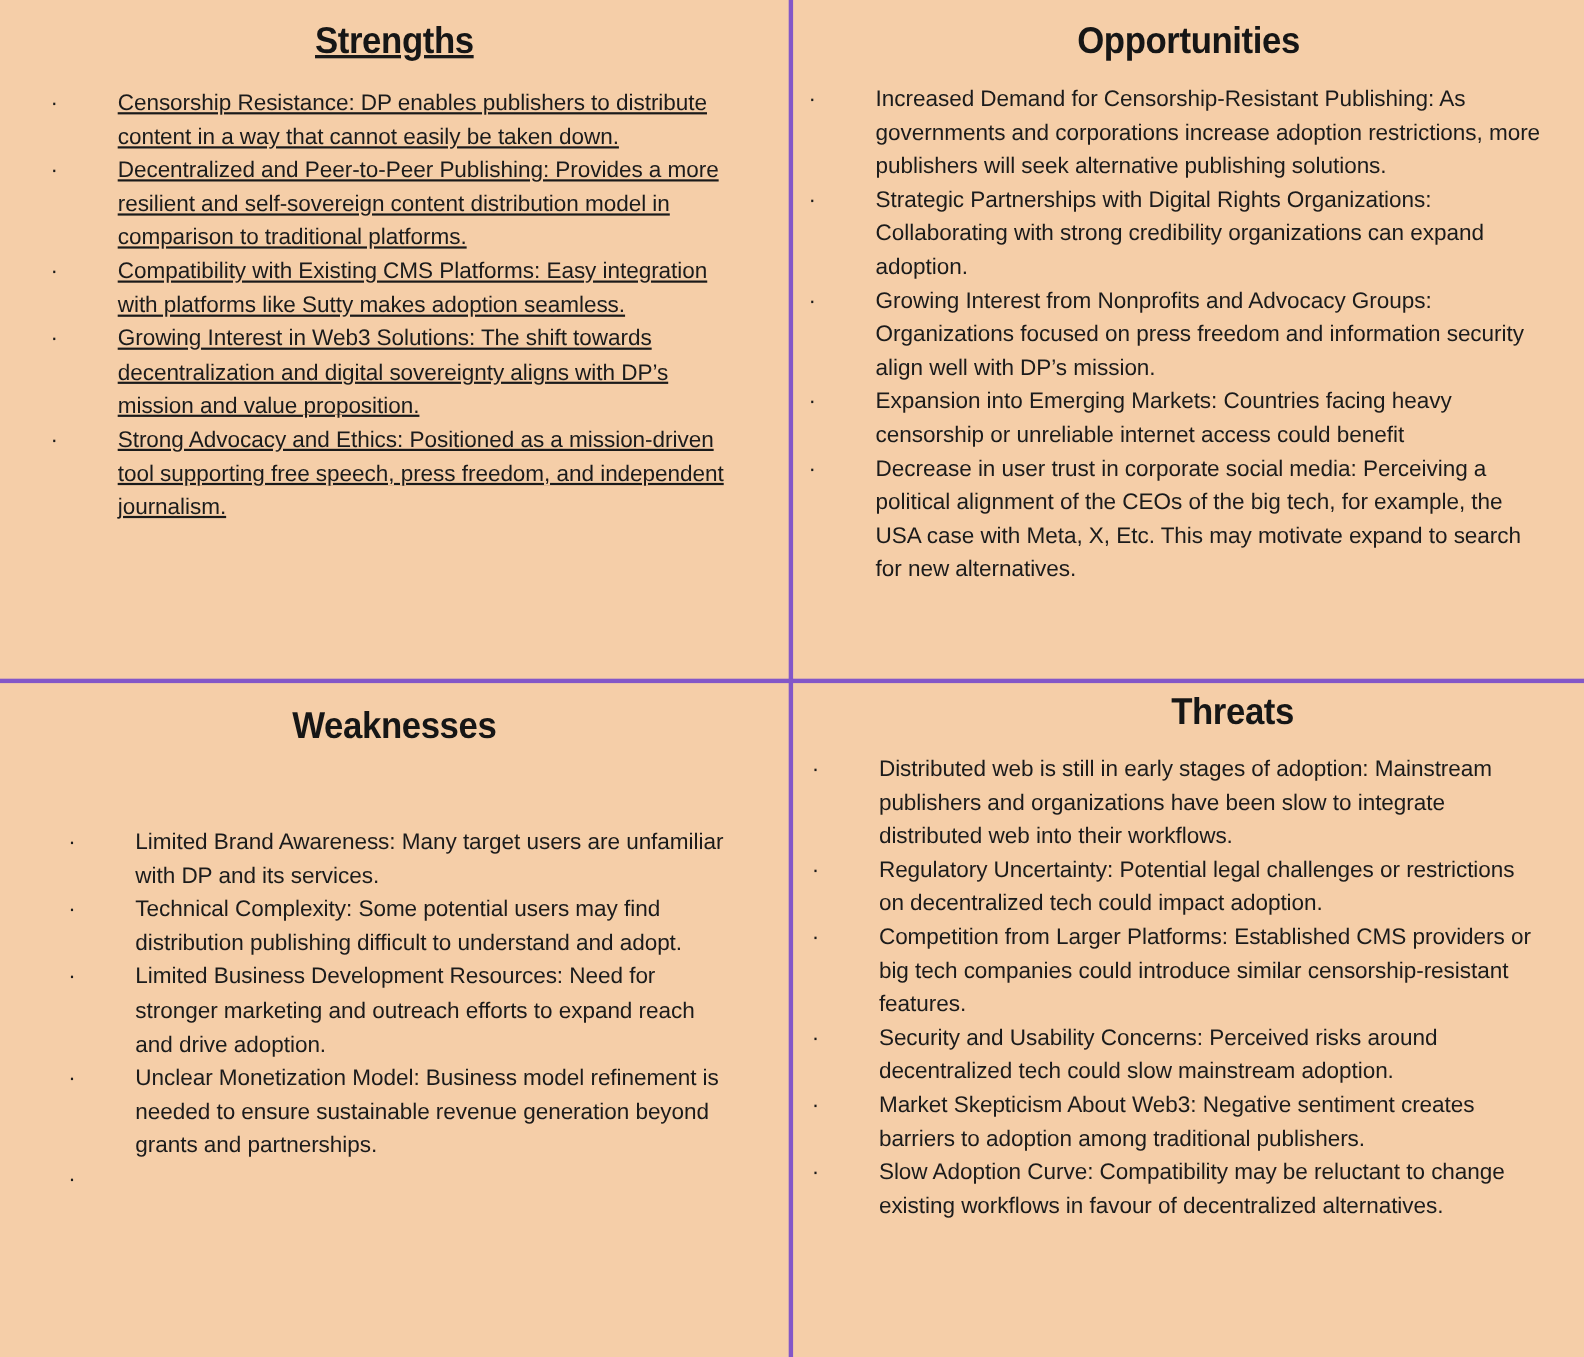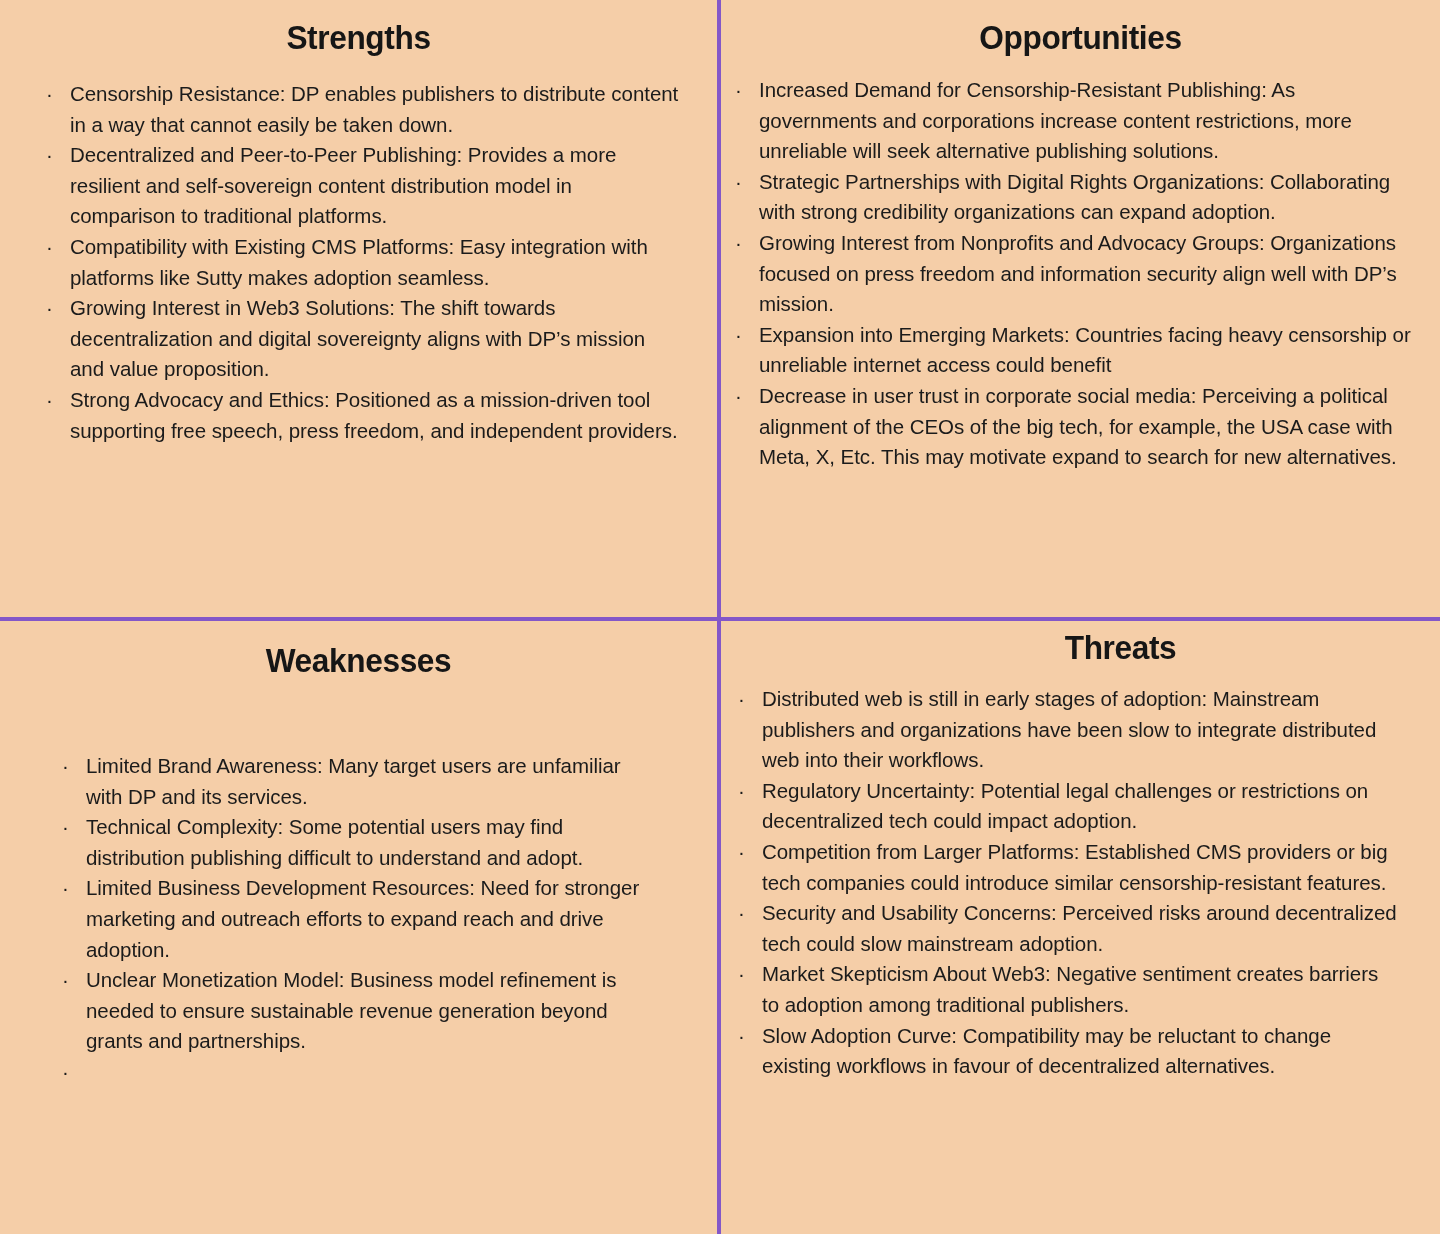--- a/index.html
+++ b/index.html
@@ -40,21 +40,21 @@
     height: 4px;
     background: #8357c8;
     z-index: 5;
   }
 
   
   .quadrant {
     position: absolute;
     box-sizing: border-box;
   }
-  .q-strengths    { left: 0;     top: 0;     width: 717px; height: 617px; }
+  .q-strengths    { left: 0;     top: 0;     width: 717px; height: 617px; text-decoration: underline; }
   .q-opportunities{ left: 721px; top: 0;     width: 719px; height: 712px; }
   .q-weaknesses   { left: 0;     top: 621px; width: 717px; height: 613px; }
   .q-threats      { left: 721px; top: 621px; width: 799px; height: 613px; }
 
   .q-title {
     text-align: center;
     font-weight: bold;
     font-size: 34px;
     letter-spacing: -0.4px;
     color: #161616;
@@ -84,20 +84,21 @@
   ul.bullets li .bullet-dot {
     position: absolute;
     left: 0;
     top: 0;
     font-size: 20.5px;
     line-height: 30.6px;
     color: #1b1b1b;
   }
   ul.bullets li .bullet-text {
     display: block;
+    margin-left: 37px;
   }
 
   
   .q-strengths ul.bullets {
     margin: 22px 0 0 46px;
     width: 635px;
   }
   .q-opportunities ul.bullets {
     margin: 18px 0 0 14px;
     width: 676px;
@@ -133,31 +134,31 @@
         <li>
           <span class="bullet-dot">·</span>
           <span class="bullet-text">Compatibility with Existing CMS Platforms: Easy integration with platforms like Sutty makes adoption seamless.</span>
         </li>
         <li>
           <span class="bullet-dot">·</span>
           <span class="bullet-text">Growing Interest in Web3 Solutions: The shift towards decentralization and digital sovereignty aligns with DP’s mission and value proposition.</span>
         </li>
         <li>
           <span class="bullet-dot">·</span>
-          <span class="bullet-text">Strong Advocacy and Ethics: Positioned as a mission-driven tool supporting free speech, press freedom, and independent providers.</span>
+          <span class="bullet-text">Strong Advocacy and Ethics: Positioned as a mission-driven tool supporting free speech, press freedom, and independent journalism.</span>
         </li>
       </ul>
   </section>
 
   <section class="quadrant q-opportunities">
     <h2 class="q-title">Opportunities</h2>
     <ul class="bullets">
         <li>
           <span class="bullet-dot">·</span>
-          <span class="bullet-text">Increased Demand for Censorship-Resistant Publishing: As governments and corporations increase content restrictions, more unreliable will seek alternative publishing solutions.</span>
+          <span class="bullet-text">Increased Demand for Censorship-Resistant Publishing: As governments and corporations increase adoption restrictions, more publishers will seek alternative publishing solutions.</span>
         </li>
         <li>
           <span class="bullet-dot">·</span>
           <span class="bullet-text">Strategic Partnerships with Digital Rights Organizations: Collaborating with strong credibility organizations can expand adoption.</span>
         </li>
         <li>
           <span class="bullet-dot">·</span>
           <span class="bullet-text">Growing Interest from Nonprofits and Advocacy Groups: Organizations focused on press freedom and information security align well with DP’s mission.</span>
         </li>
         <li>

